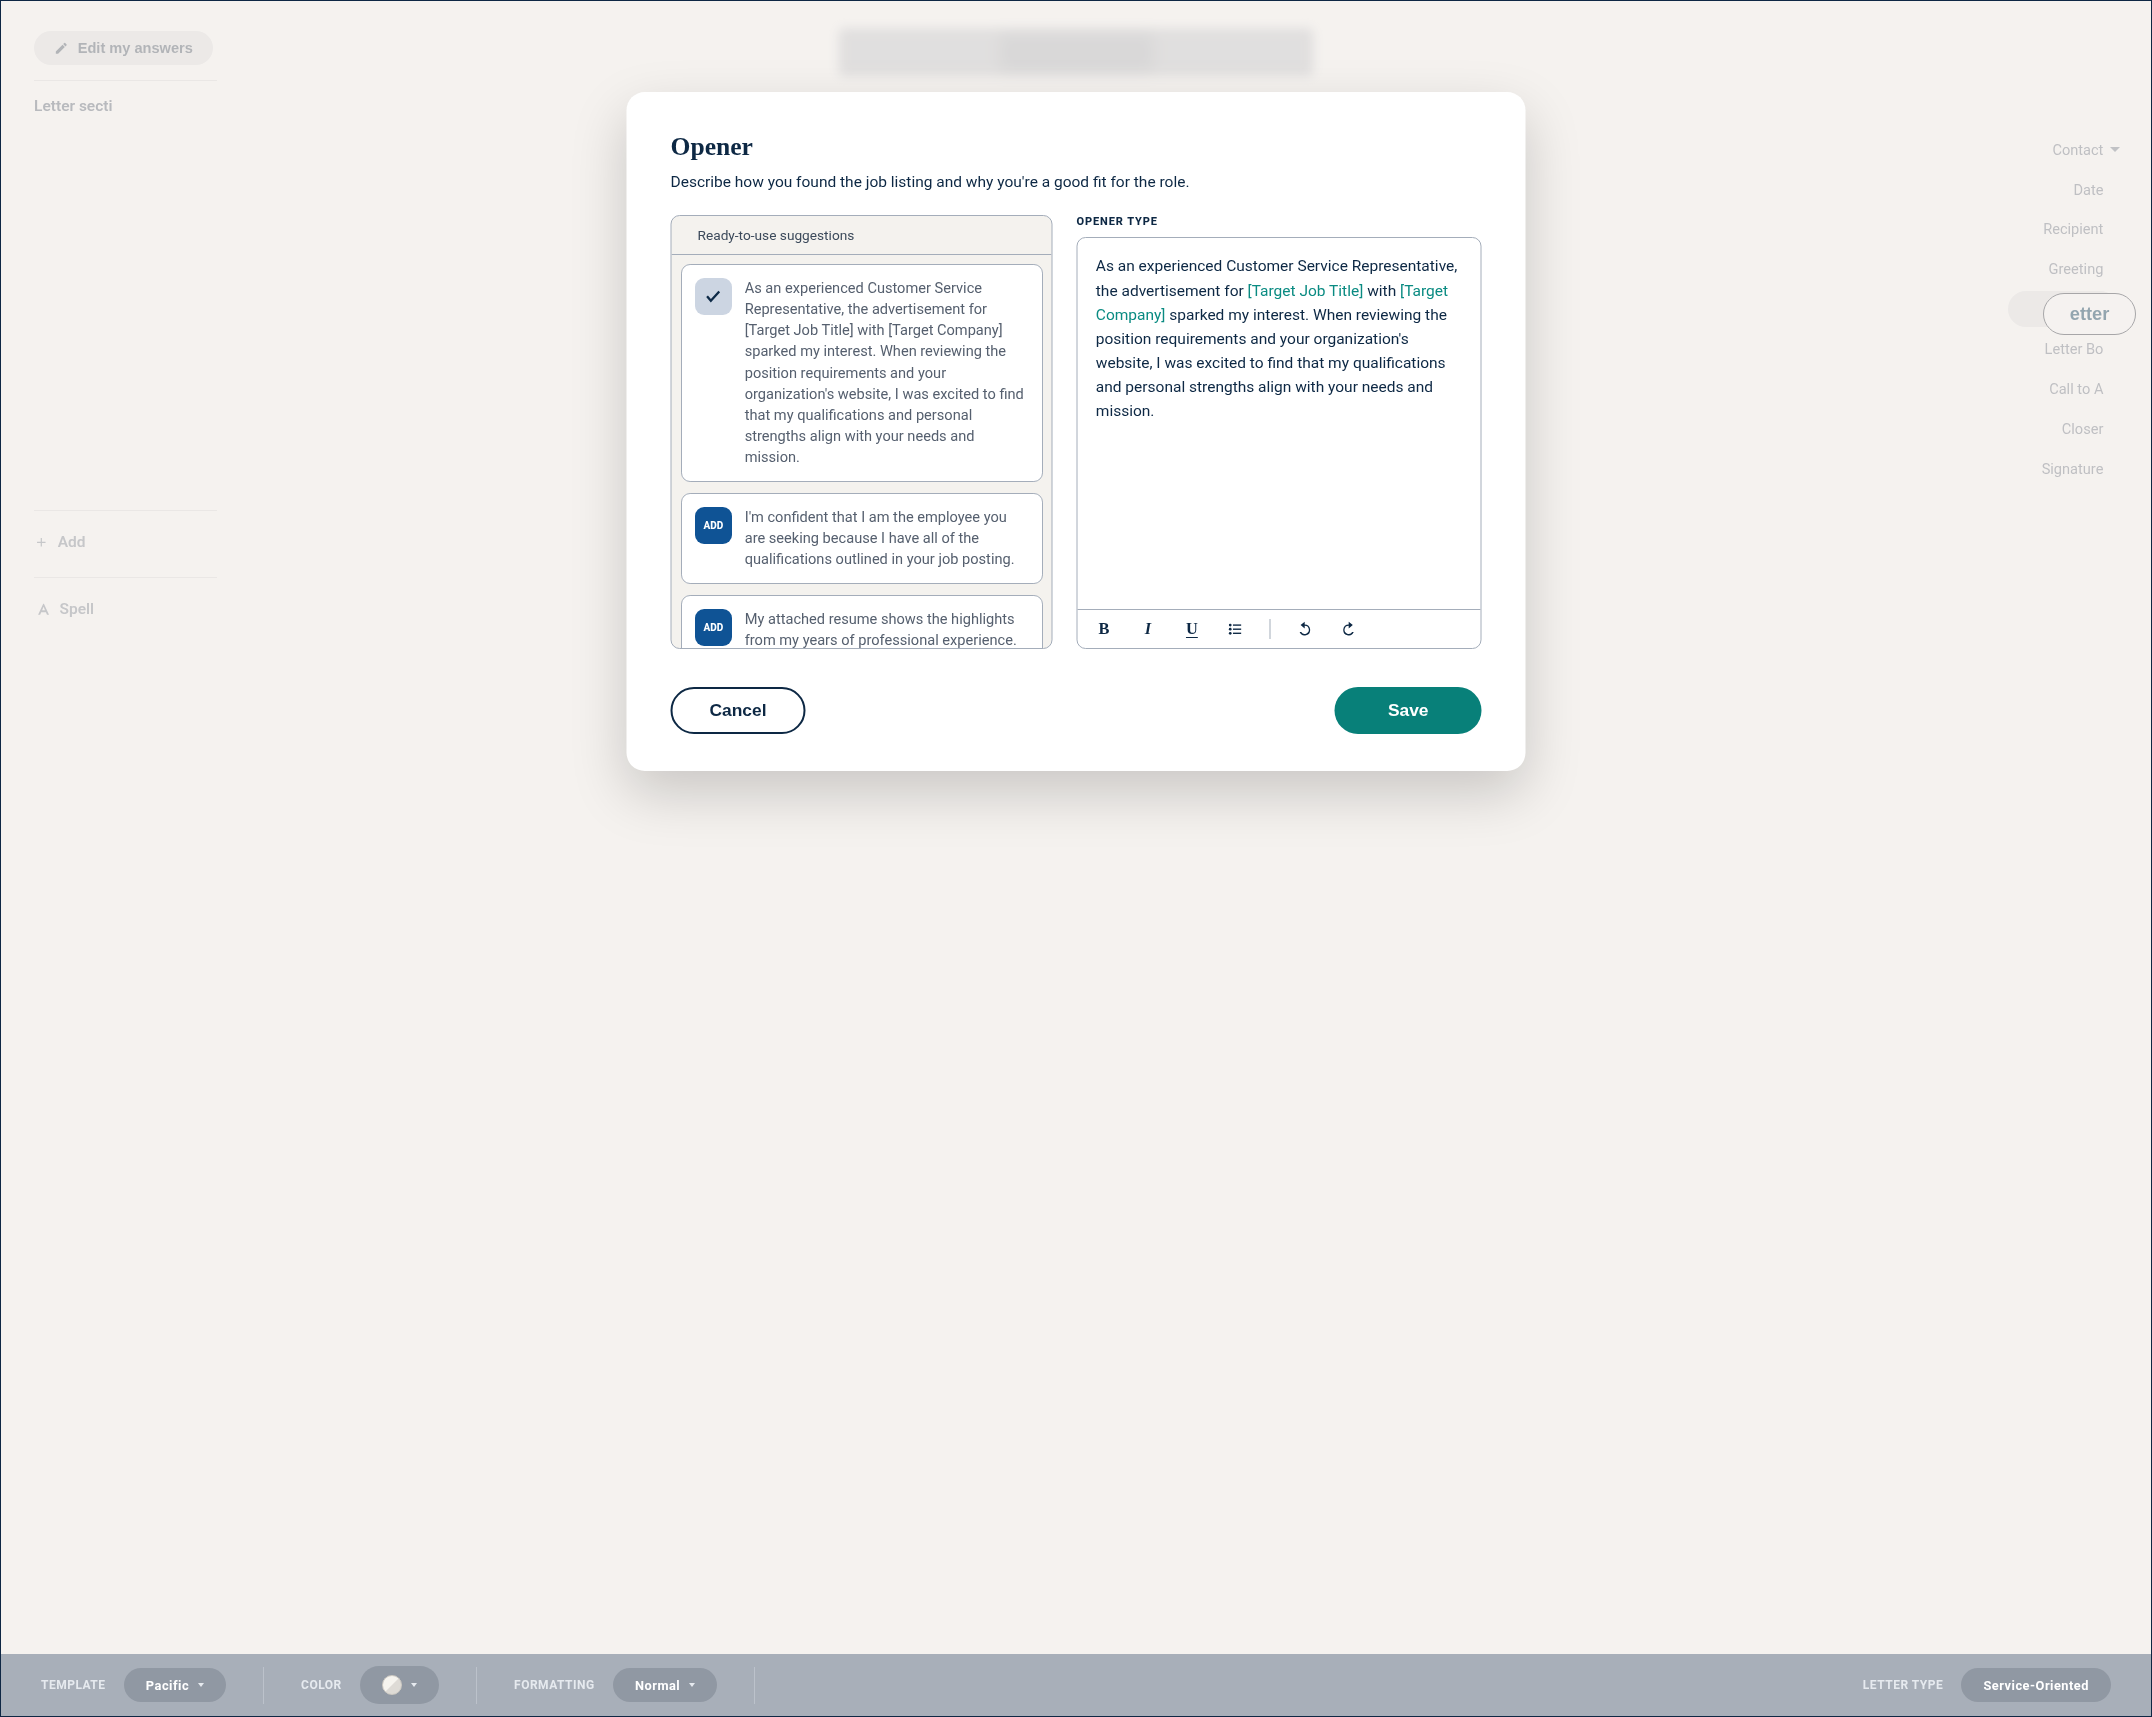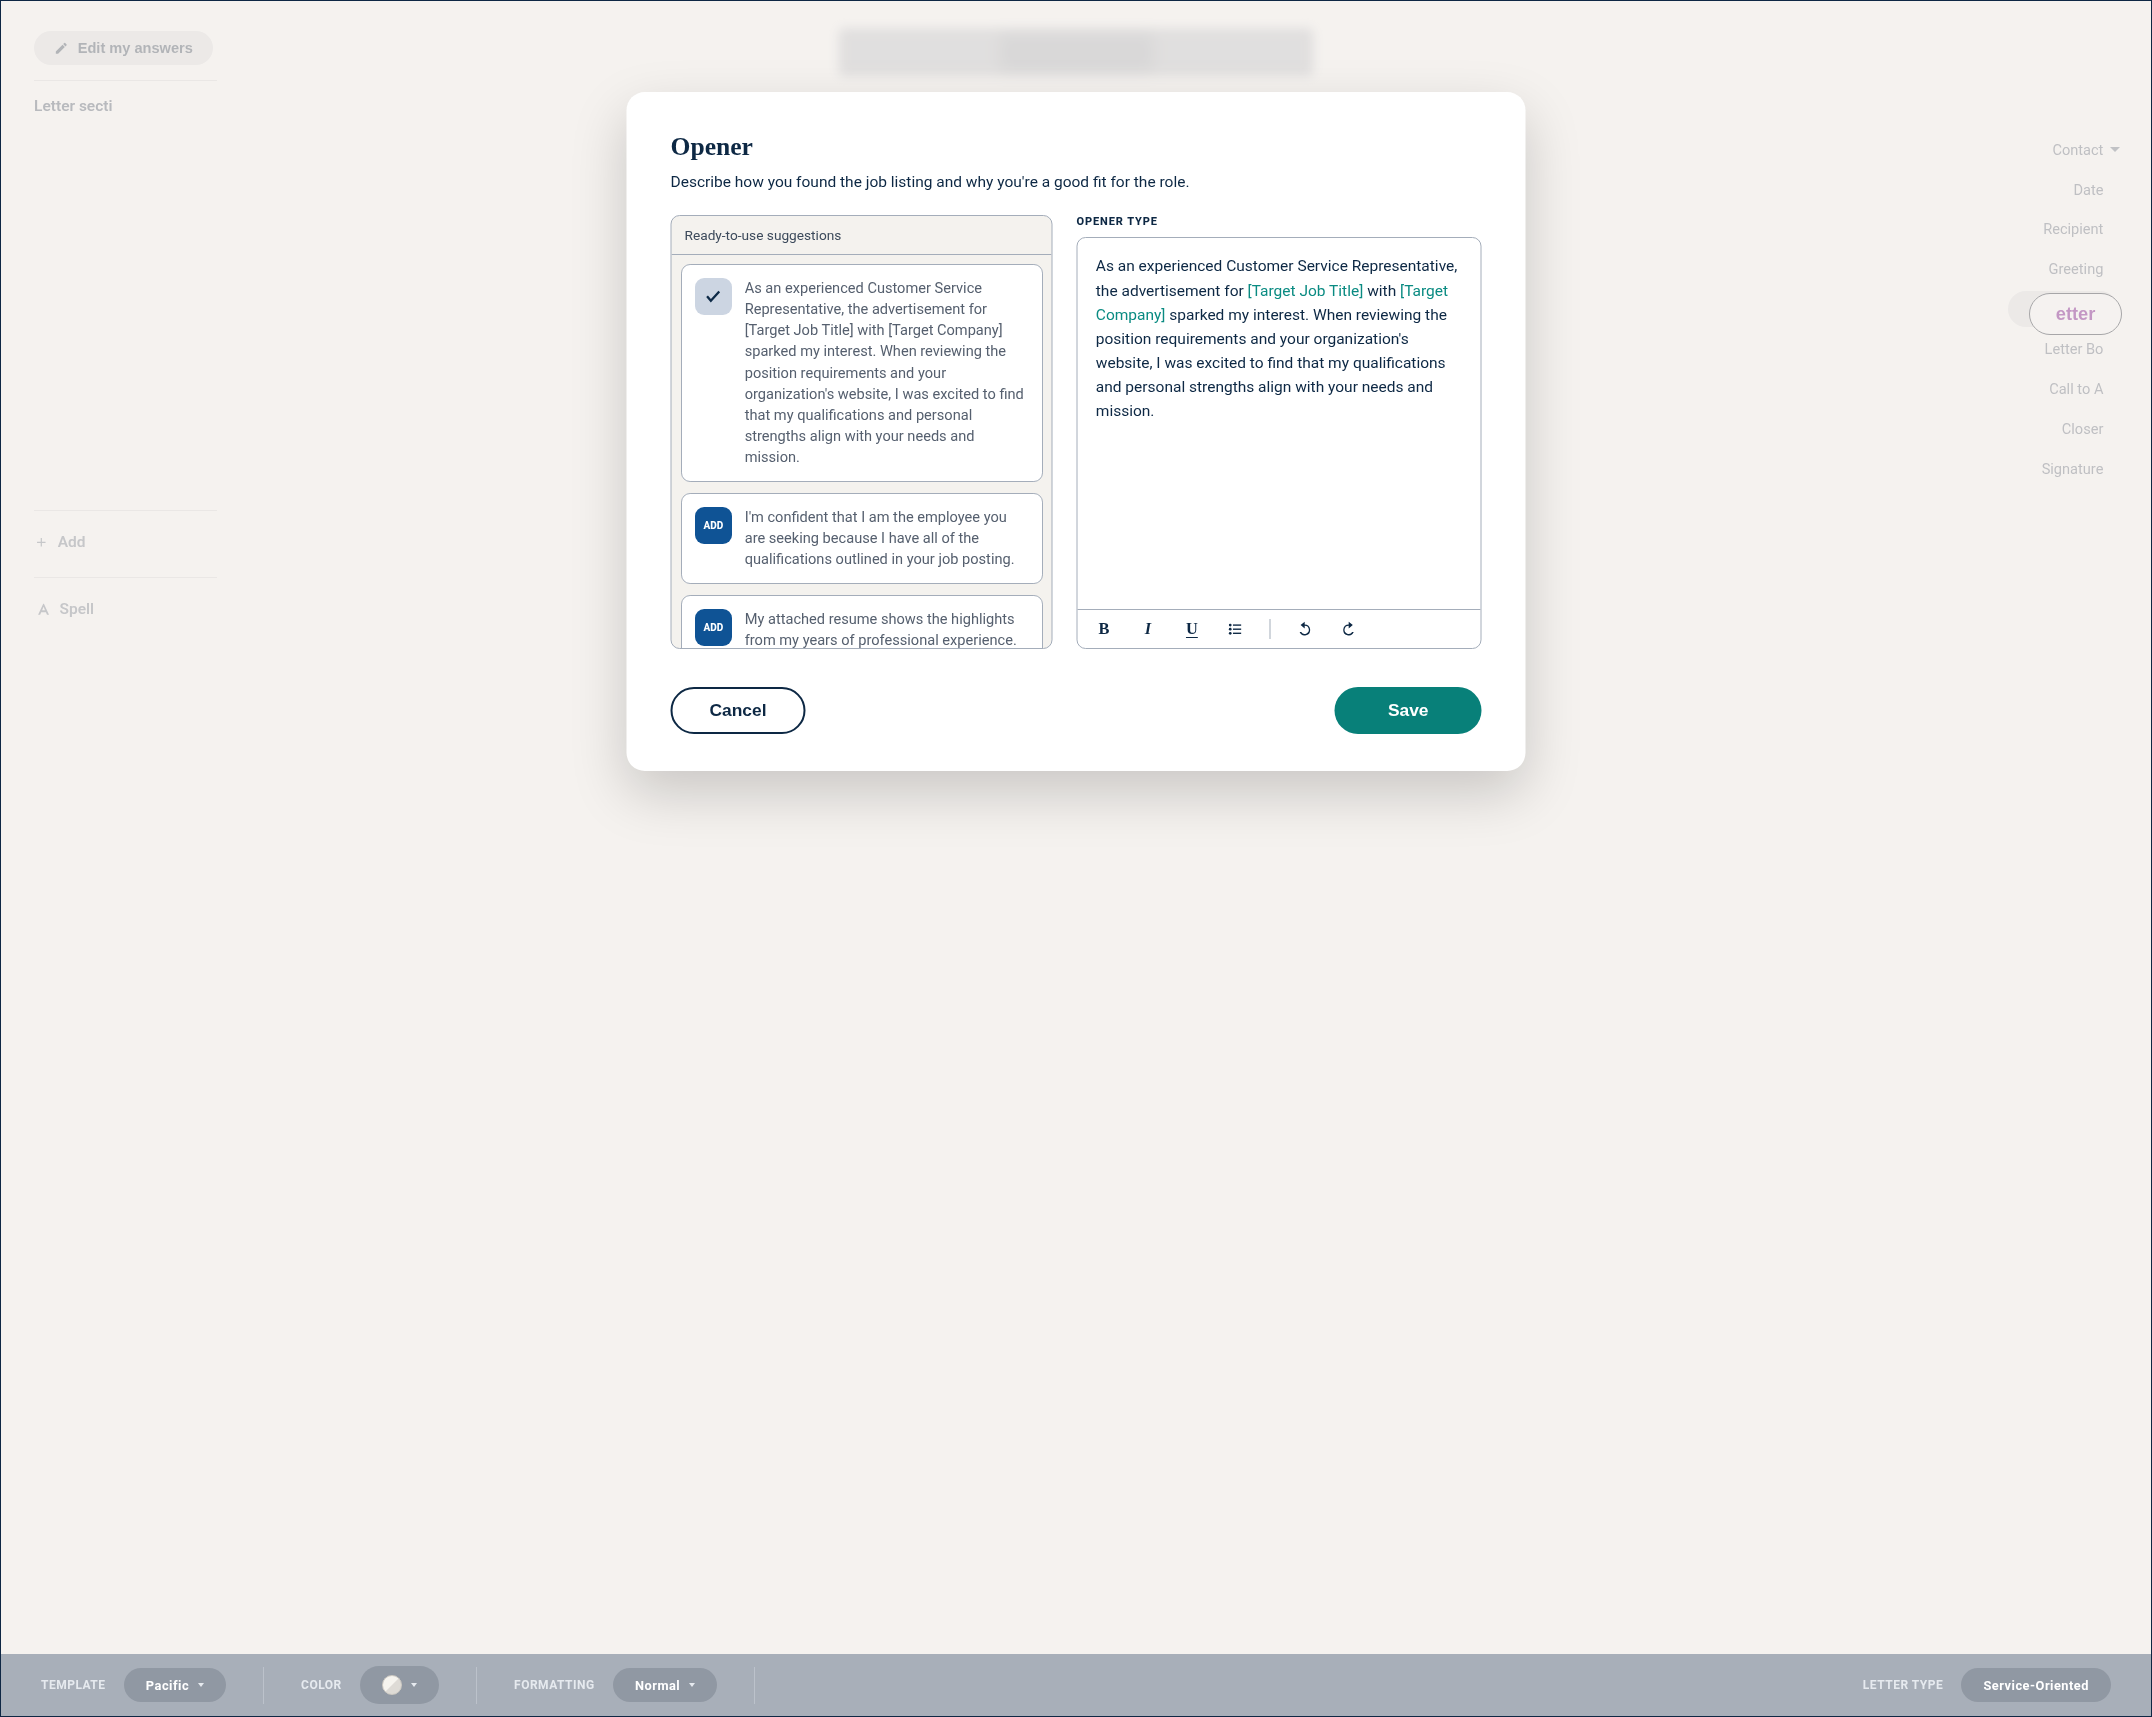--- a/index.html
+++ b/index.html
@@ -52,27 +52,27 @@
     padding: 9.1px 14.6px;
     border-radius: 18.3px;
     margin-bottom: 3.7px;
     display: inline-block;
     min-width: 110px;
   }
   .section-item.active { background: #e0dedb; color: #6c7783; font-weight: 500;}
   .preview-btn {
     position: absolute;
     top: 292px;
-    right: 29px;
+    right: 15px;
     border: 1.8px solid #464b54;
     border-radius: 25.6px;
     padding: 9.1px 25.6px;
     font-weight: 800;
     font-size: 18.3px;
-    color: #a21caf;
+    color: #0c4a6e;
     background: #f4f2ee;
   }
   .caret-right {
     position: absolute;
     top: 146px;
     right: 31px;
     width: 0; height: 0;
     border-left: 5.5px solid transparent;
     border-right: 5.5px solid transparent;
     border-top: 5.5px solid #7d8894;
@@ -176,21 +176,21 @@
   .modal-cols { display: flex; gap: 24px; }
   .suggest-panel {
     width: 382px;
     border: 1.8px solid #a4adba;
     border-radius: 9.1px;
     background: #f4f2ee;
     display: flex; flex-direction: column;
     overflow: hidden;
   }
   .suggest-header {
-    padding: 11px 13px;
+    padding: 11px 26px;
     border-bottom: 1.8px solid #a4adba;
     color: #3c4a5b;
     font-size: 13.7px;
   }
   .suggest-body {
     flex: 1;
     overflow-y: auto;
     padding: 9.1px;
     max-height: 393px;
   }

